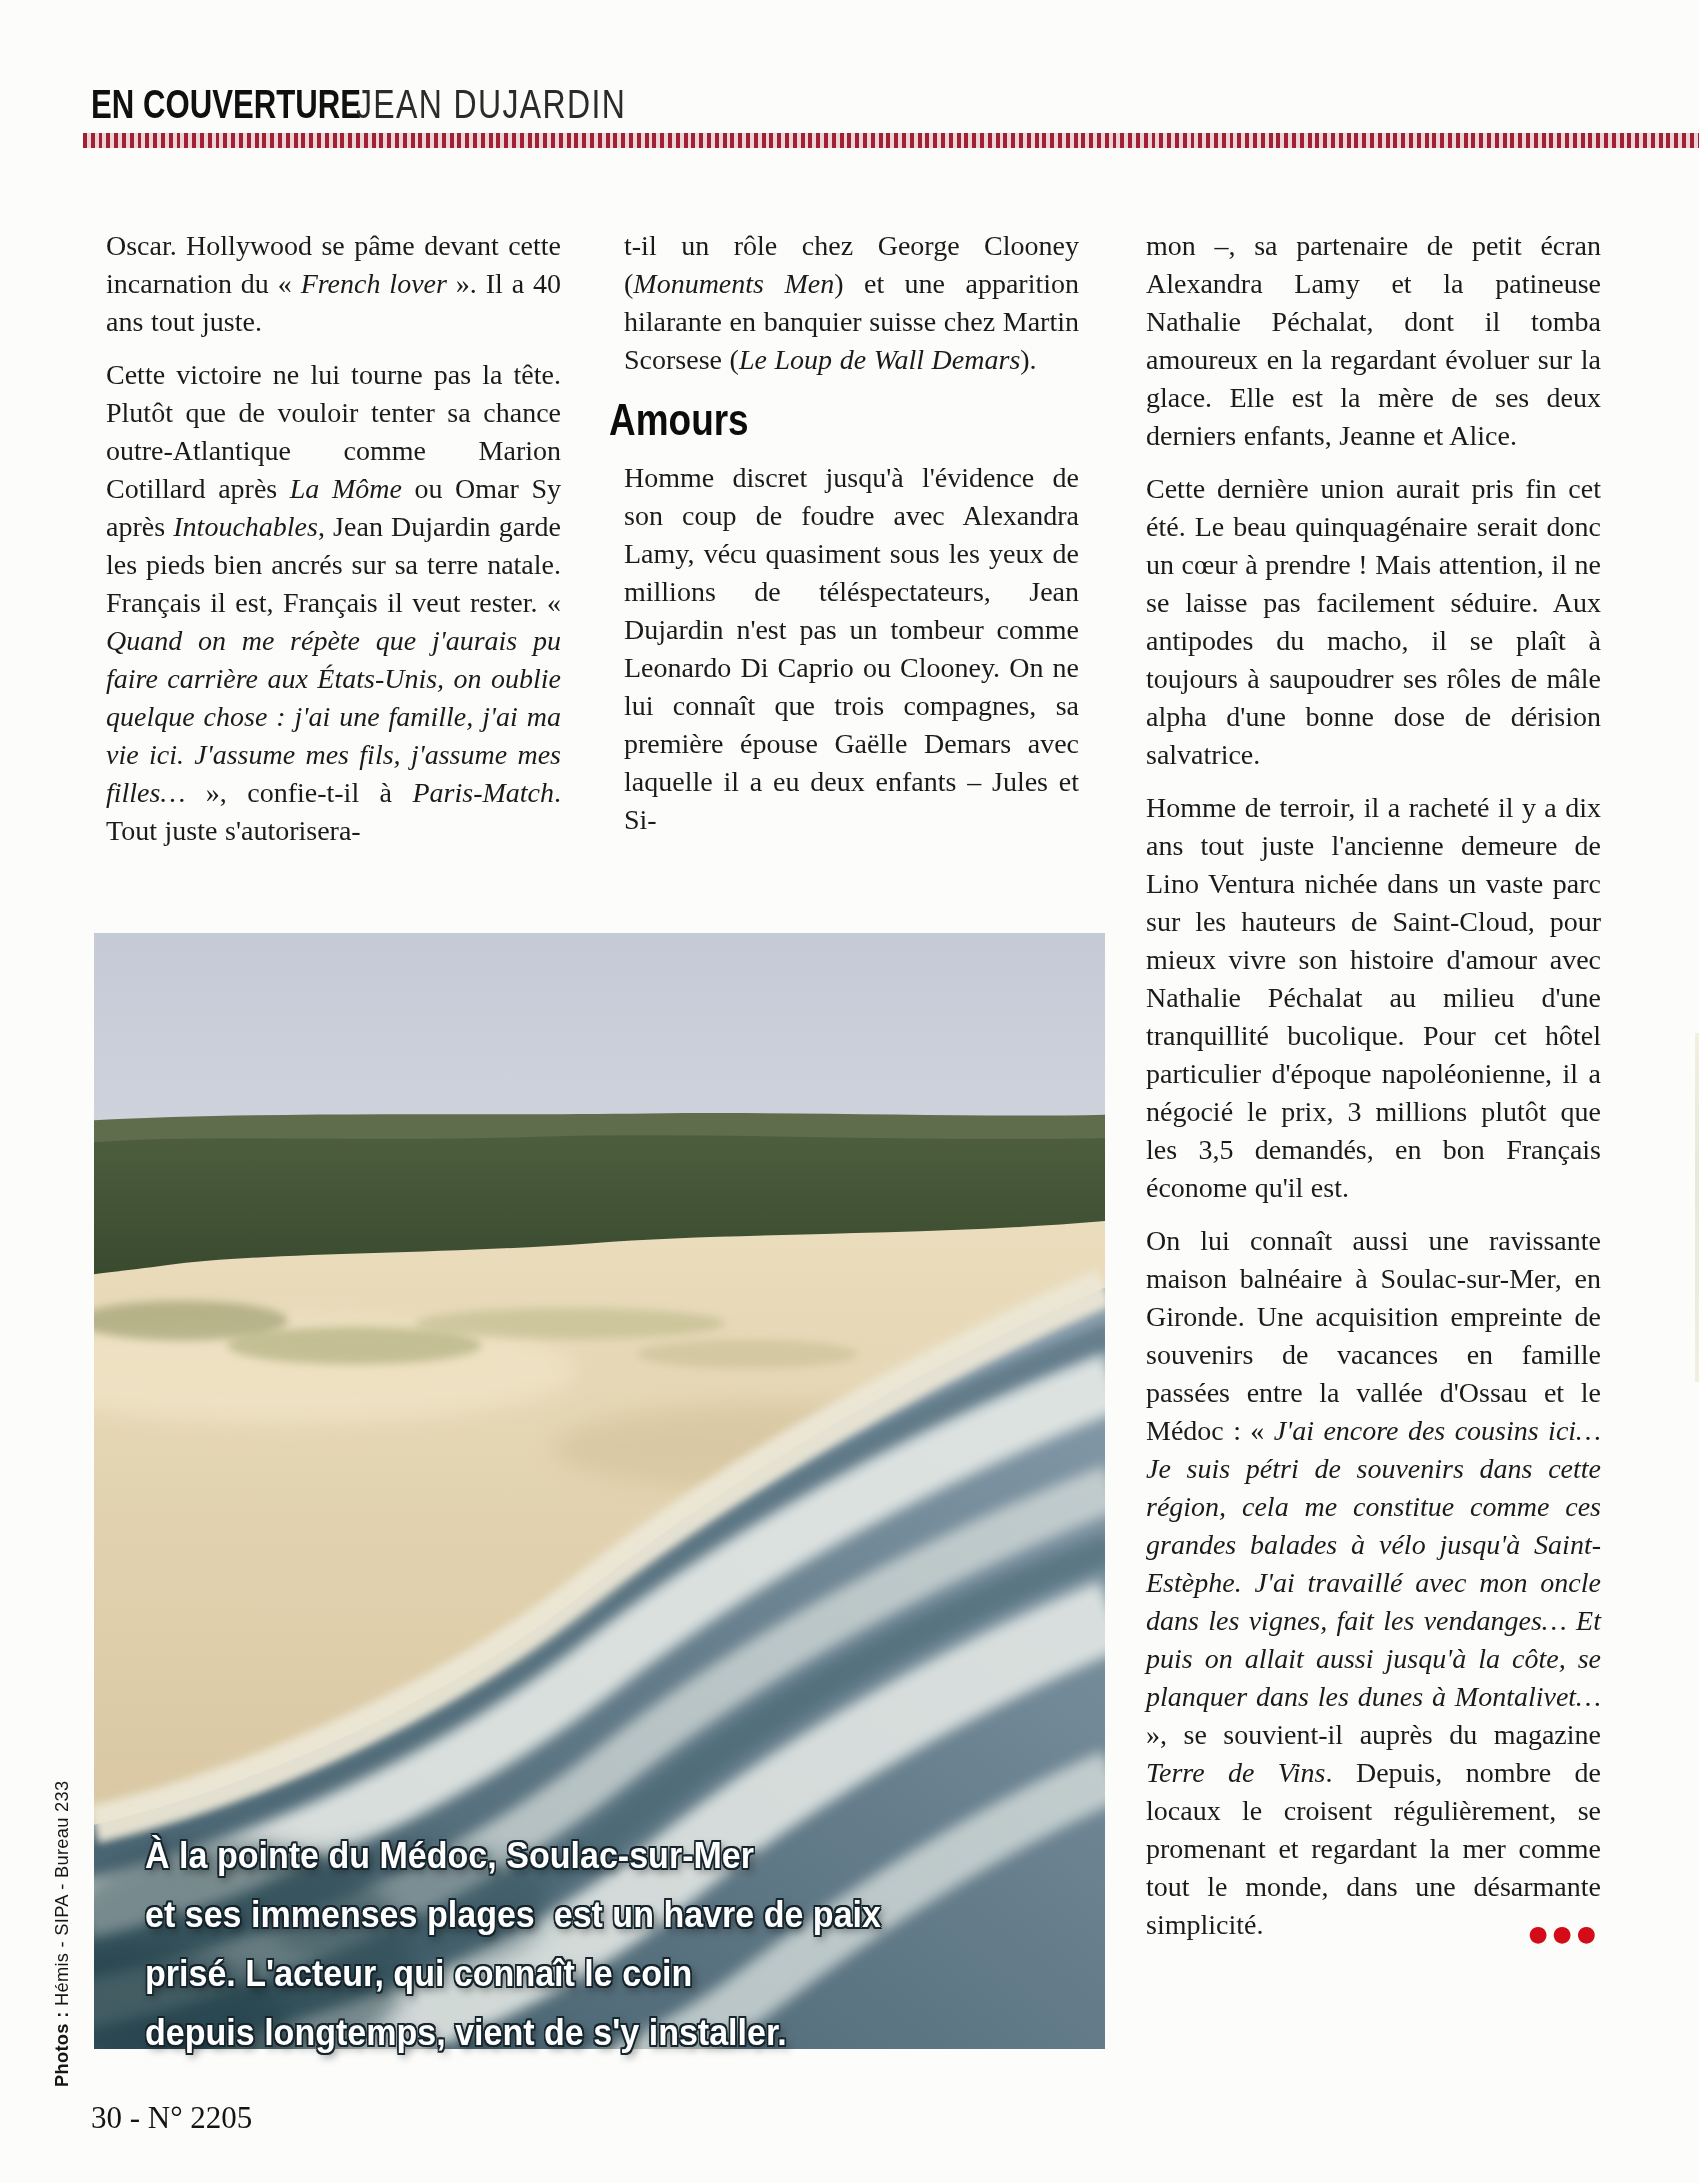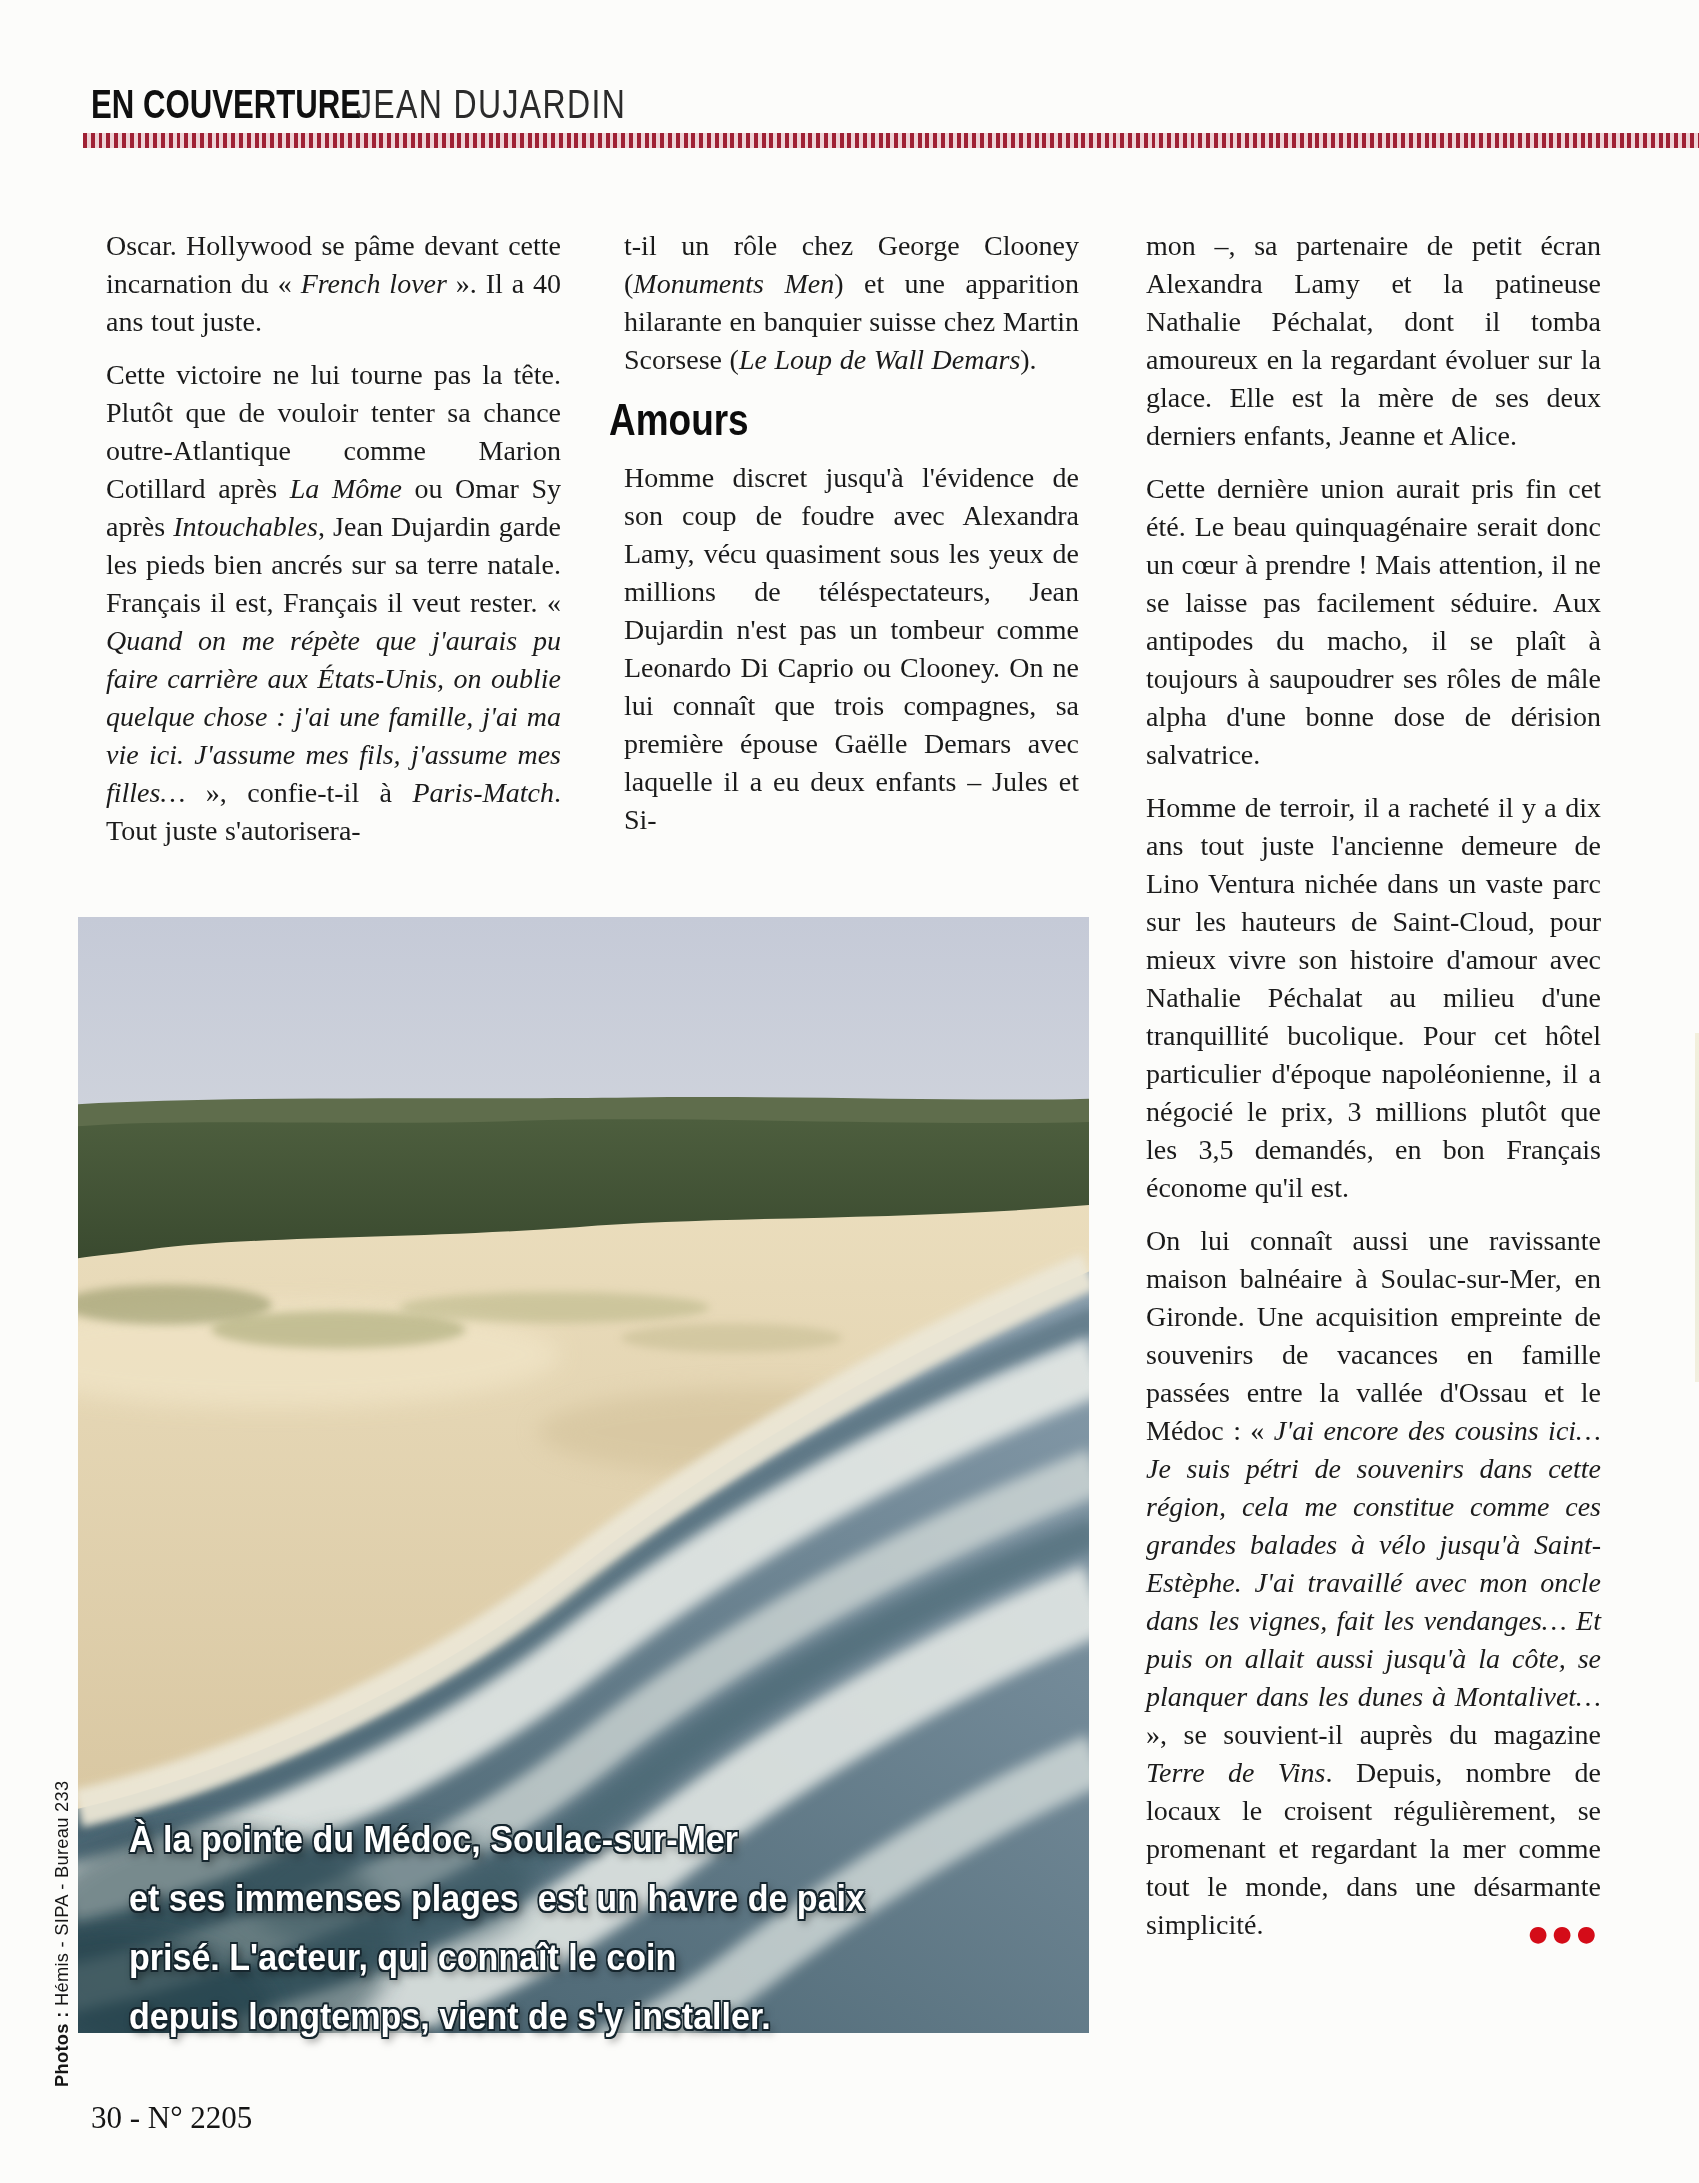--- a/index.html
+++ b/index.html
@@ -18,21 +18,21 @@
        text-align:justify;color:#1b1b1b;word-spacing:0.6px;}
   .col1{left:91px;height:676px;}
   .col2{left:609px;height:676px;}
   .col3{left:1131px;height:1850px;}
   .col p{margin:15px;}
   .amours{margin:15.5px 0 6.6px 0;font-family:"Liberation Sans",sans-serif;font-weight:800;
           font-size:44px;line-height:49px;color:#0c0c0c;transform:scaleX(.84);transform-origin:0 50%;}
   .dots{color:#d40c18;font-size:22px;letter-spacing:5px;float:right;margin-top:8.9px;
         font-family:"DejaVu Sans",sans-serif;font-style:normal;}
   
-  .photo{position:absolute;left:78px;top:917px;width:1011px;height:1116px;margin:0;background:#ccd1d9;}
+  .photo{position:absolute;left:78px;top:917px;width:1011px;height:1116px;margin:16px;background:#ccd1d9;}
   .photo svg{position:absolute;left:0;top:0;width:100%;height:100%;}
   .photo figcaption{position:absolute;left:51px;top:893px;}
   .cap-line{font-family:"Liberation Sans",sans-serif;font-weight:700;font-size:37px;line-height:59px;
             color:#ffffff;white-space:nowrap;transform:scaleX(.92);transform-origin:0 0;
             text-shadow:1.7px 0 0 #16262e,-1.7px 0 0 #16262e,0 1.7px 0 #16262e,0 -1.7px 0 #16262e,
                         1.7px 1.7px 0 #16262e,-1.7px 1.7px 0 #16262e,1.7px -1.7px 0 #16262e,-1.7px -1.7px 0 #16262e,
                         3.3px 3.9px 8.9px rgba(0,0,0,.55);}
   
   .credit{position:absolute;left:51px;top:2087px;transform:rotate(-90deg);transform-origin:0 0;
           font-family:"Liberation Sans",sans-serif;font-size:18.3px;color:#151515;white-space:nowrap;

